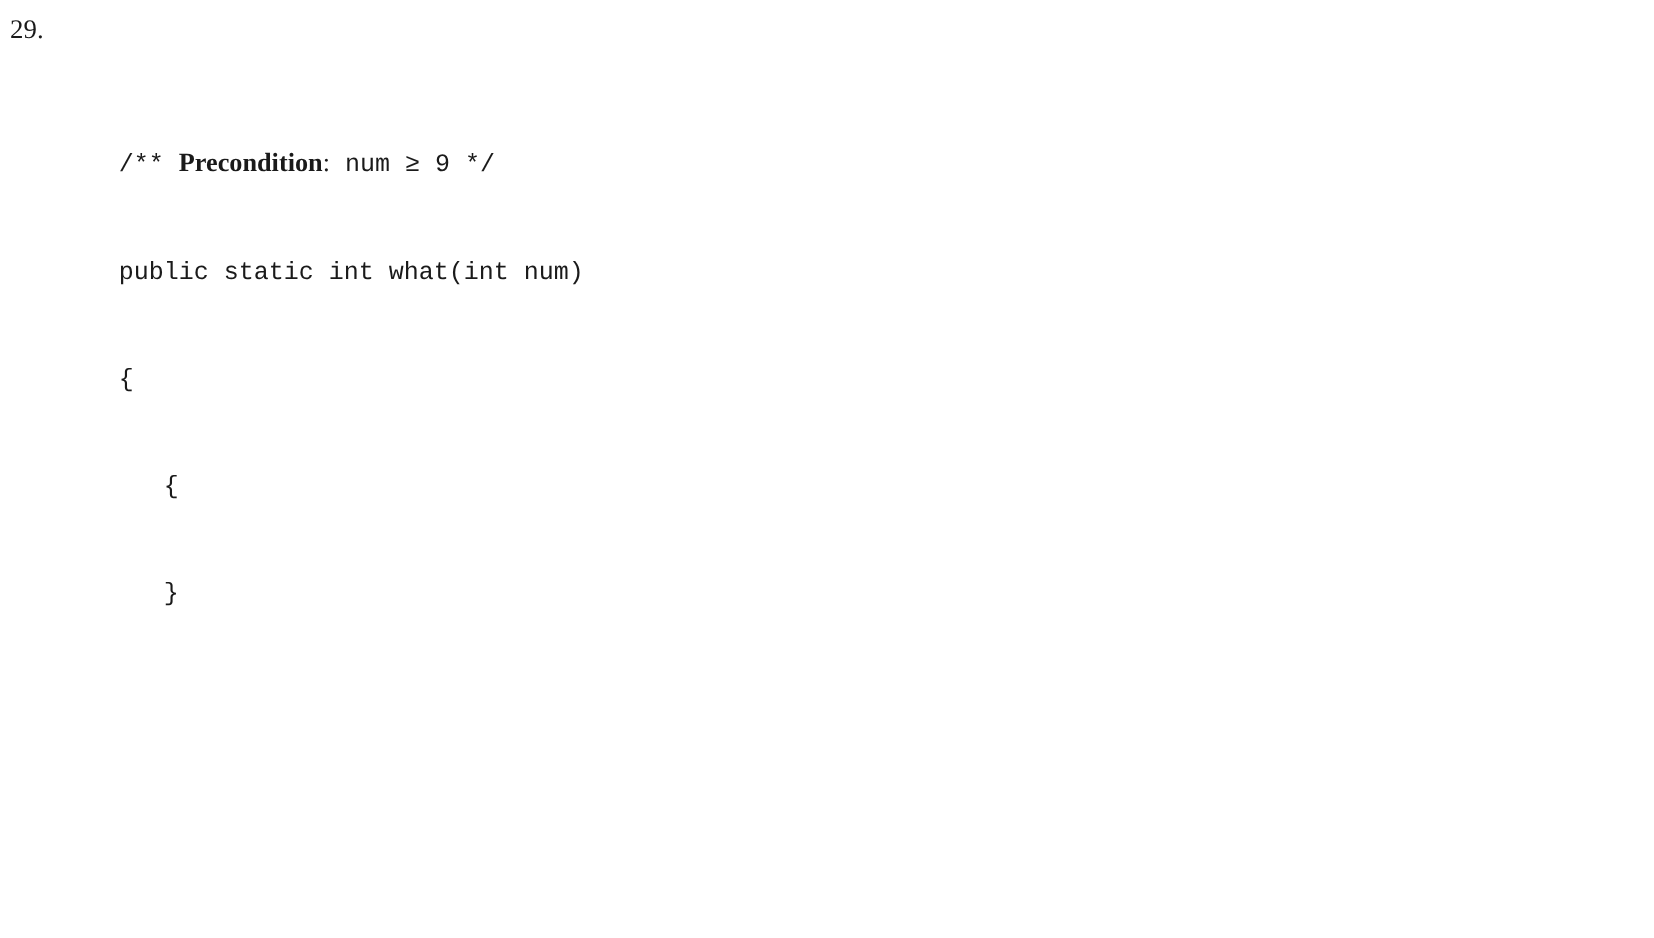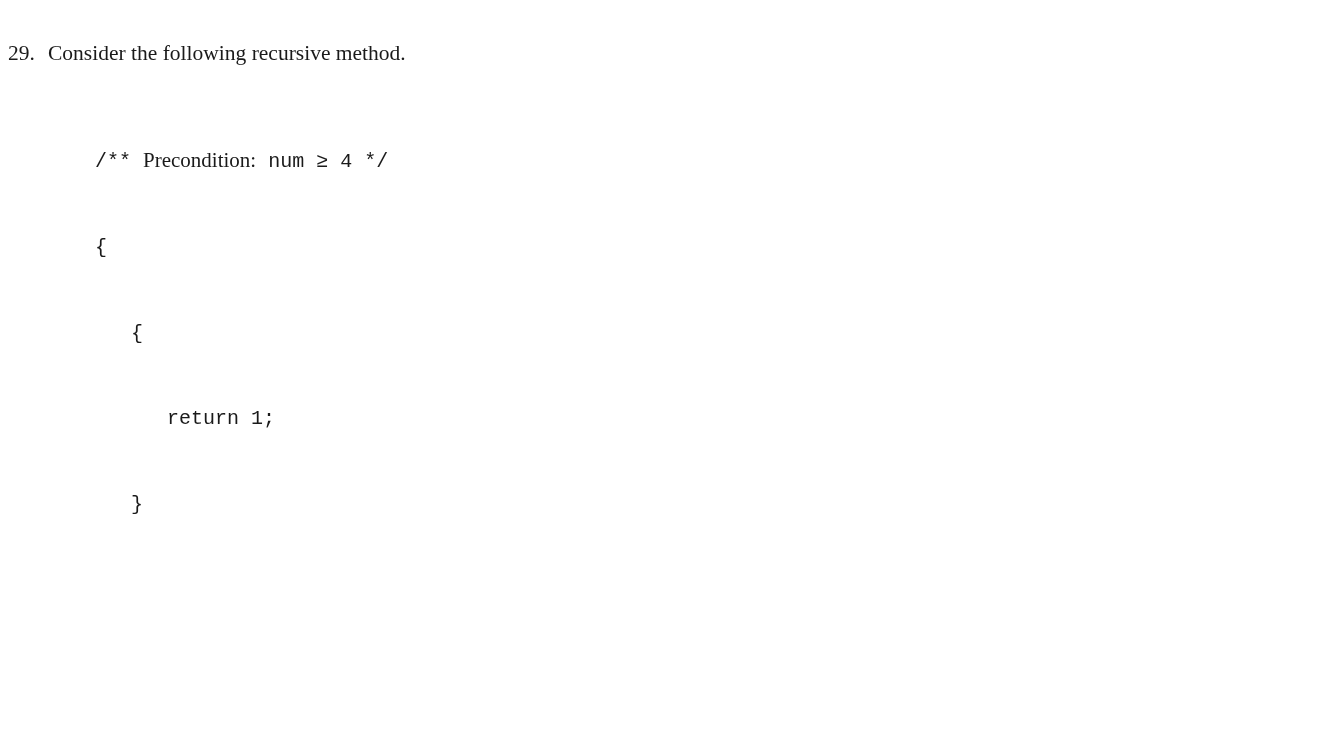--- a/index.html
+++ b/index.html
@@ -12,21 +12,20 @@
     height: 750px;
     font-family: "Liberation Serif", serif;
     color: #1a1a1a;
     overflow: hidden;
   }
   .page {
     position: relative;
     width: 1323px;
     height: 526px;
     padding: 0;
-    margin-top: 30px;
   }
   .question-line {
     display: flex;
     align-items: flex-start;
     font-size: 21.5px;
     line-height: 1.25;
     padding: 10px 0 0 8px;
   }
   .q-number {
     width: 40px;
@@ -42,43 +41,42 @@
     line-height: 28.6px;
     white-space: pre;
     margin: 22px 0 0 95px;
     color: #1a1a1a;
   }
   .code-line {
     white-space: pre;
   }
   .bold-serif {
     font-family: "Liberation Serif", serif;
-    font-weight: normal;
+    font-weight: bold;
     font-size: 21px;
   }
   .serif-inline {
     font-family: "Liberation Serif", serif;
     font-size: 21px;
   }
 </style>
 </head>
 <body>
 
 <div class="page">
 
   <div class="question-line">
     <span class="q-number">29.</span>
-    <span class="q-text">Consider the following recursive method.</span>
   </div>
 
   <div class="code-block">
-    <div class="code-line"><span>/** </span><span class="bold-serif">Precondition</span><span class="serif-inline">:</span><span> num ≥ 4 */</span></div>
+    <div class="code-line"><span>/** </span><span class="bold-serif">Precondition</span><span class="serif-inline">:</span><span> num ≥ 9 */</span></div>
+    <div class="code-line">public static int what(int num)</div>
     <div class="code-line">{</div>
     <div class="code-line">   {</div>
-    <div class="code-line">      return 1;</div>
     <div class="code-line">   }</div>
     
     
     
     
   </div>
 
 </div>
 
 </body></html>

